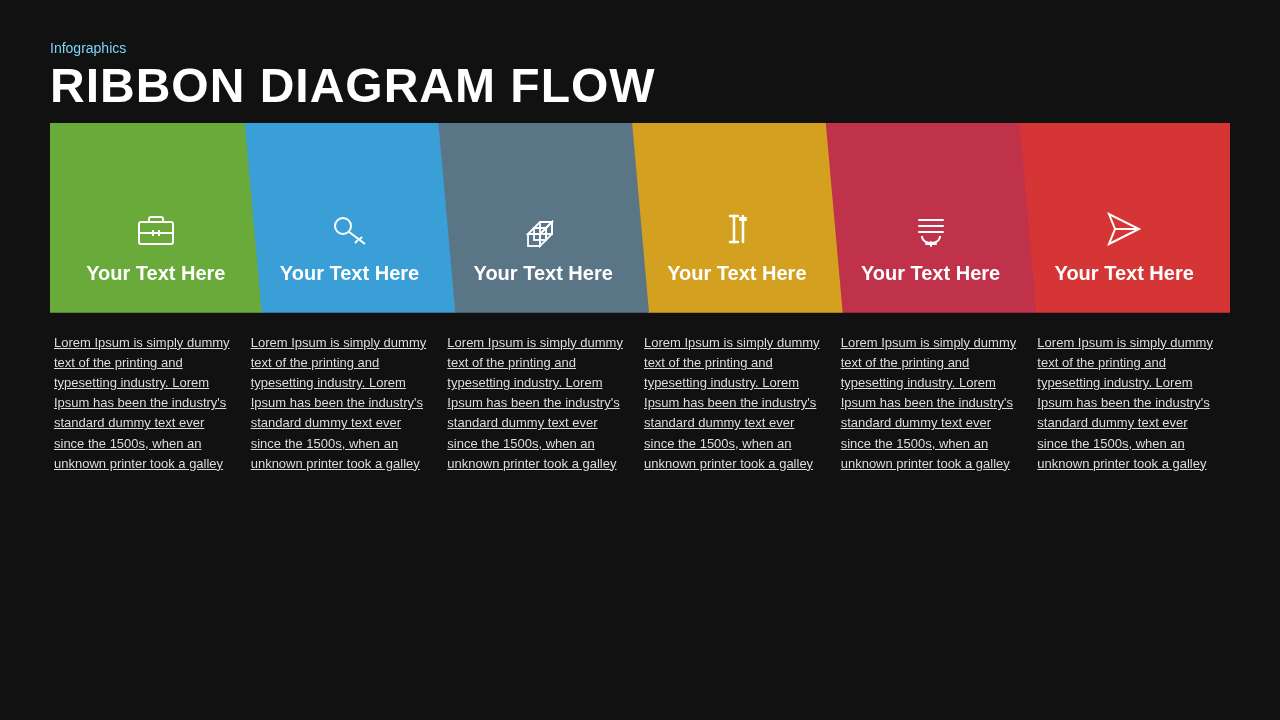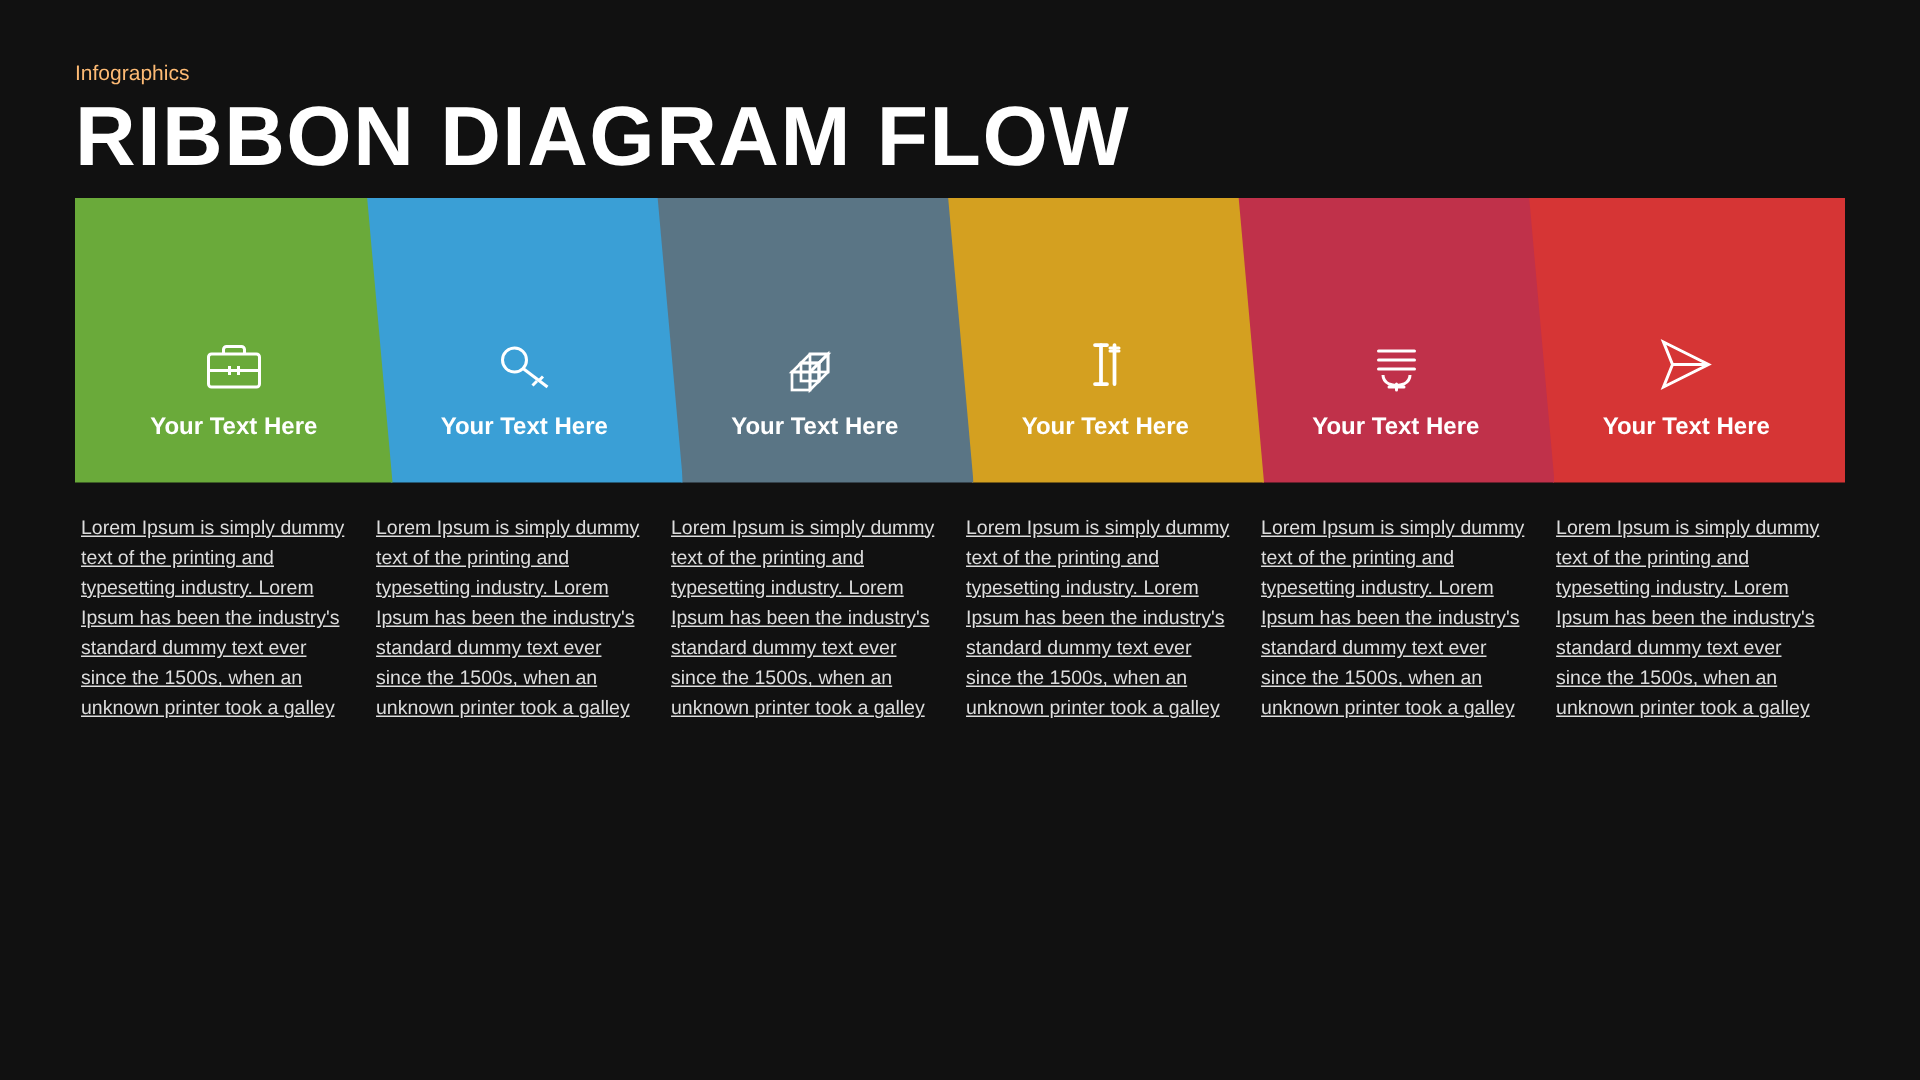--- a/index.html
+++ b/index.html
@@ -17,28 +17,28 @@
       height: 720px;
       position: relative;
       padding: 40px 50px 0 50px;
     }
 
     .header {
       margin-bottom: 10px;
     }
 
     .infographics-label {
-      color: #fdba74;
+      color: #7dd3fc;
       font-size: 14px;
       font-weight: 400;
       margin-bottom: 4px;
     }
 
     .title {
-      font-size: 56px;
+      font-size: 48px;
       font-weight: 800;
       color: white;
       letter-spacing: 1px;
       line-height: 1.1;
       margin-bottom: 6px;
     }
 
     .subtitle {
       font-size: 15px;
       color: #cccccc;
@@ -89,21 +89,21 @@
       z-index: 2;
       display: flex;
       flex-direction: column;
       align-items: center;
       justify-content: flex-end;
       height: 100%;
       padding-bottom: 14px;
     }
 
     .ribbon-title {
-      font-size: 16px;
+      font-size: 20px;
       font-weight: 700;
       color: white;
       text-align: center;
       padding: 0 8px;
     }
 
     
     .desc-container {
       display: flex;
       width: 100%;

